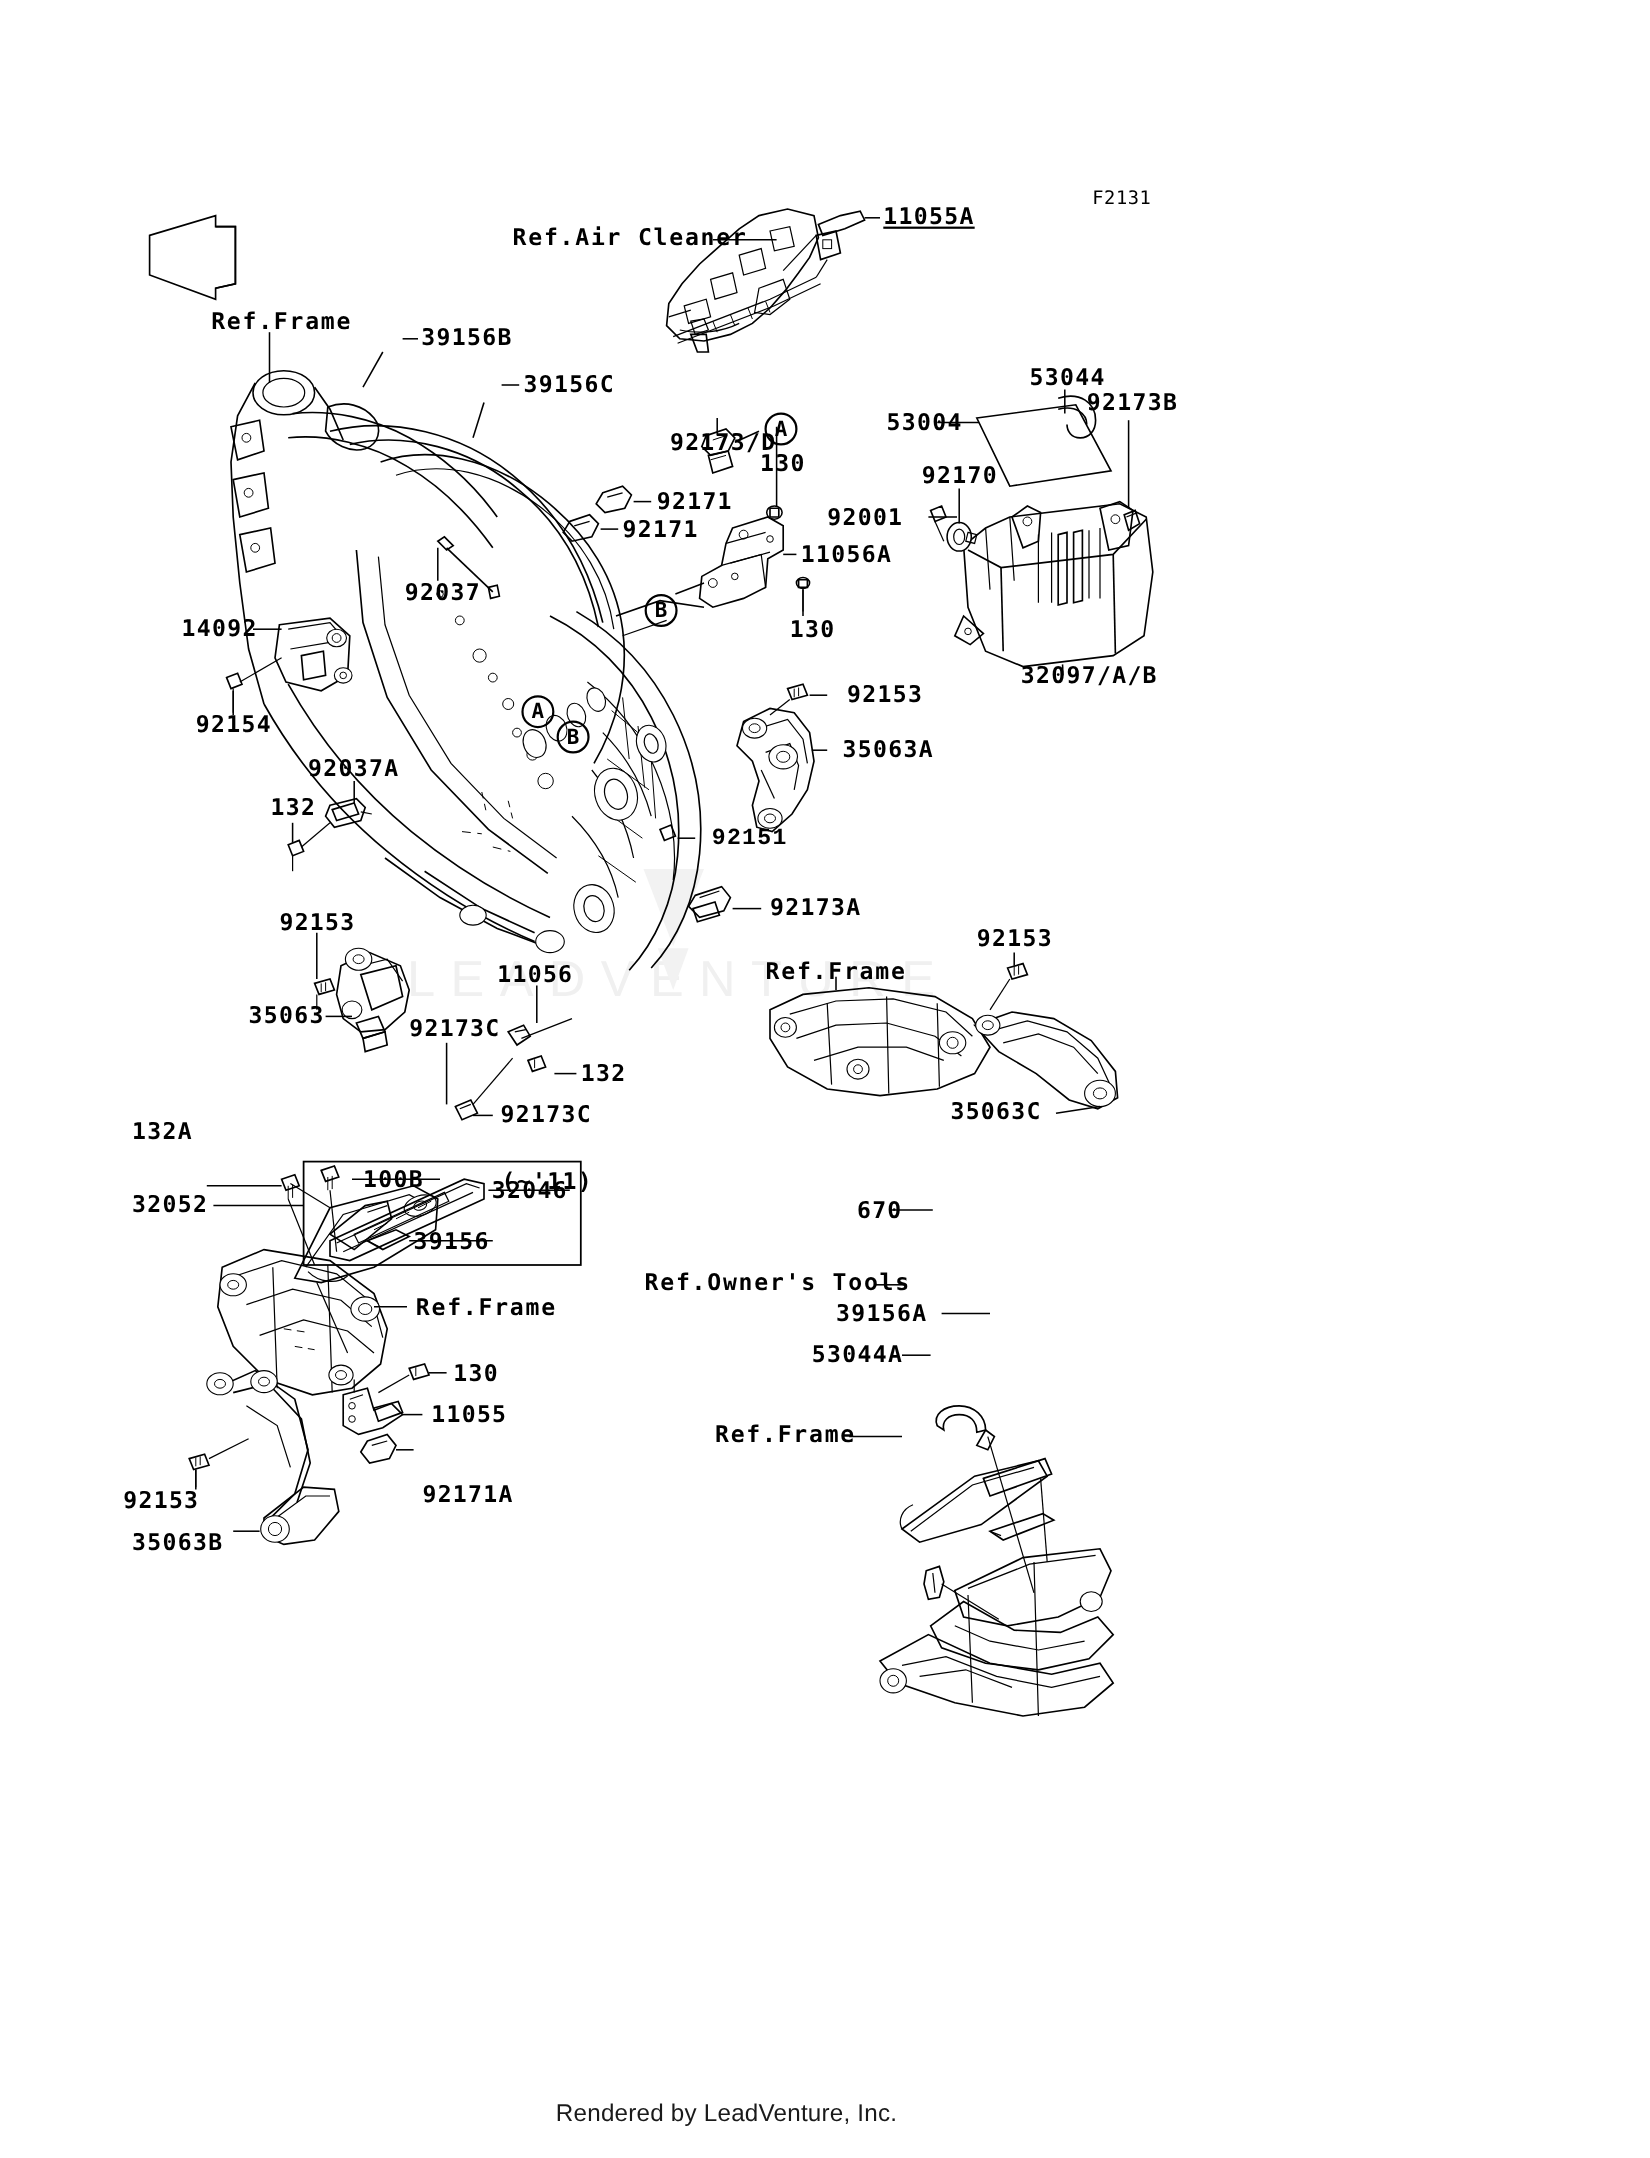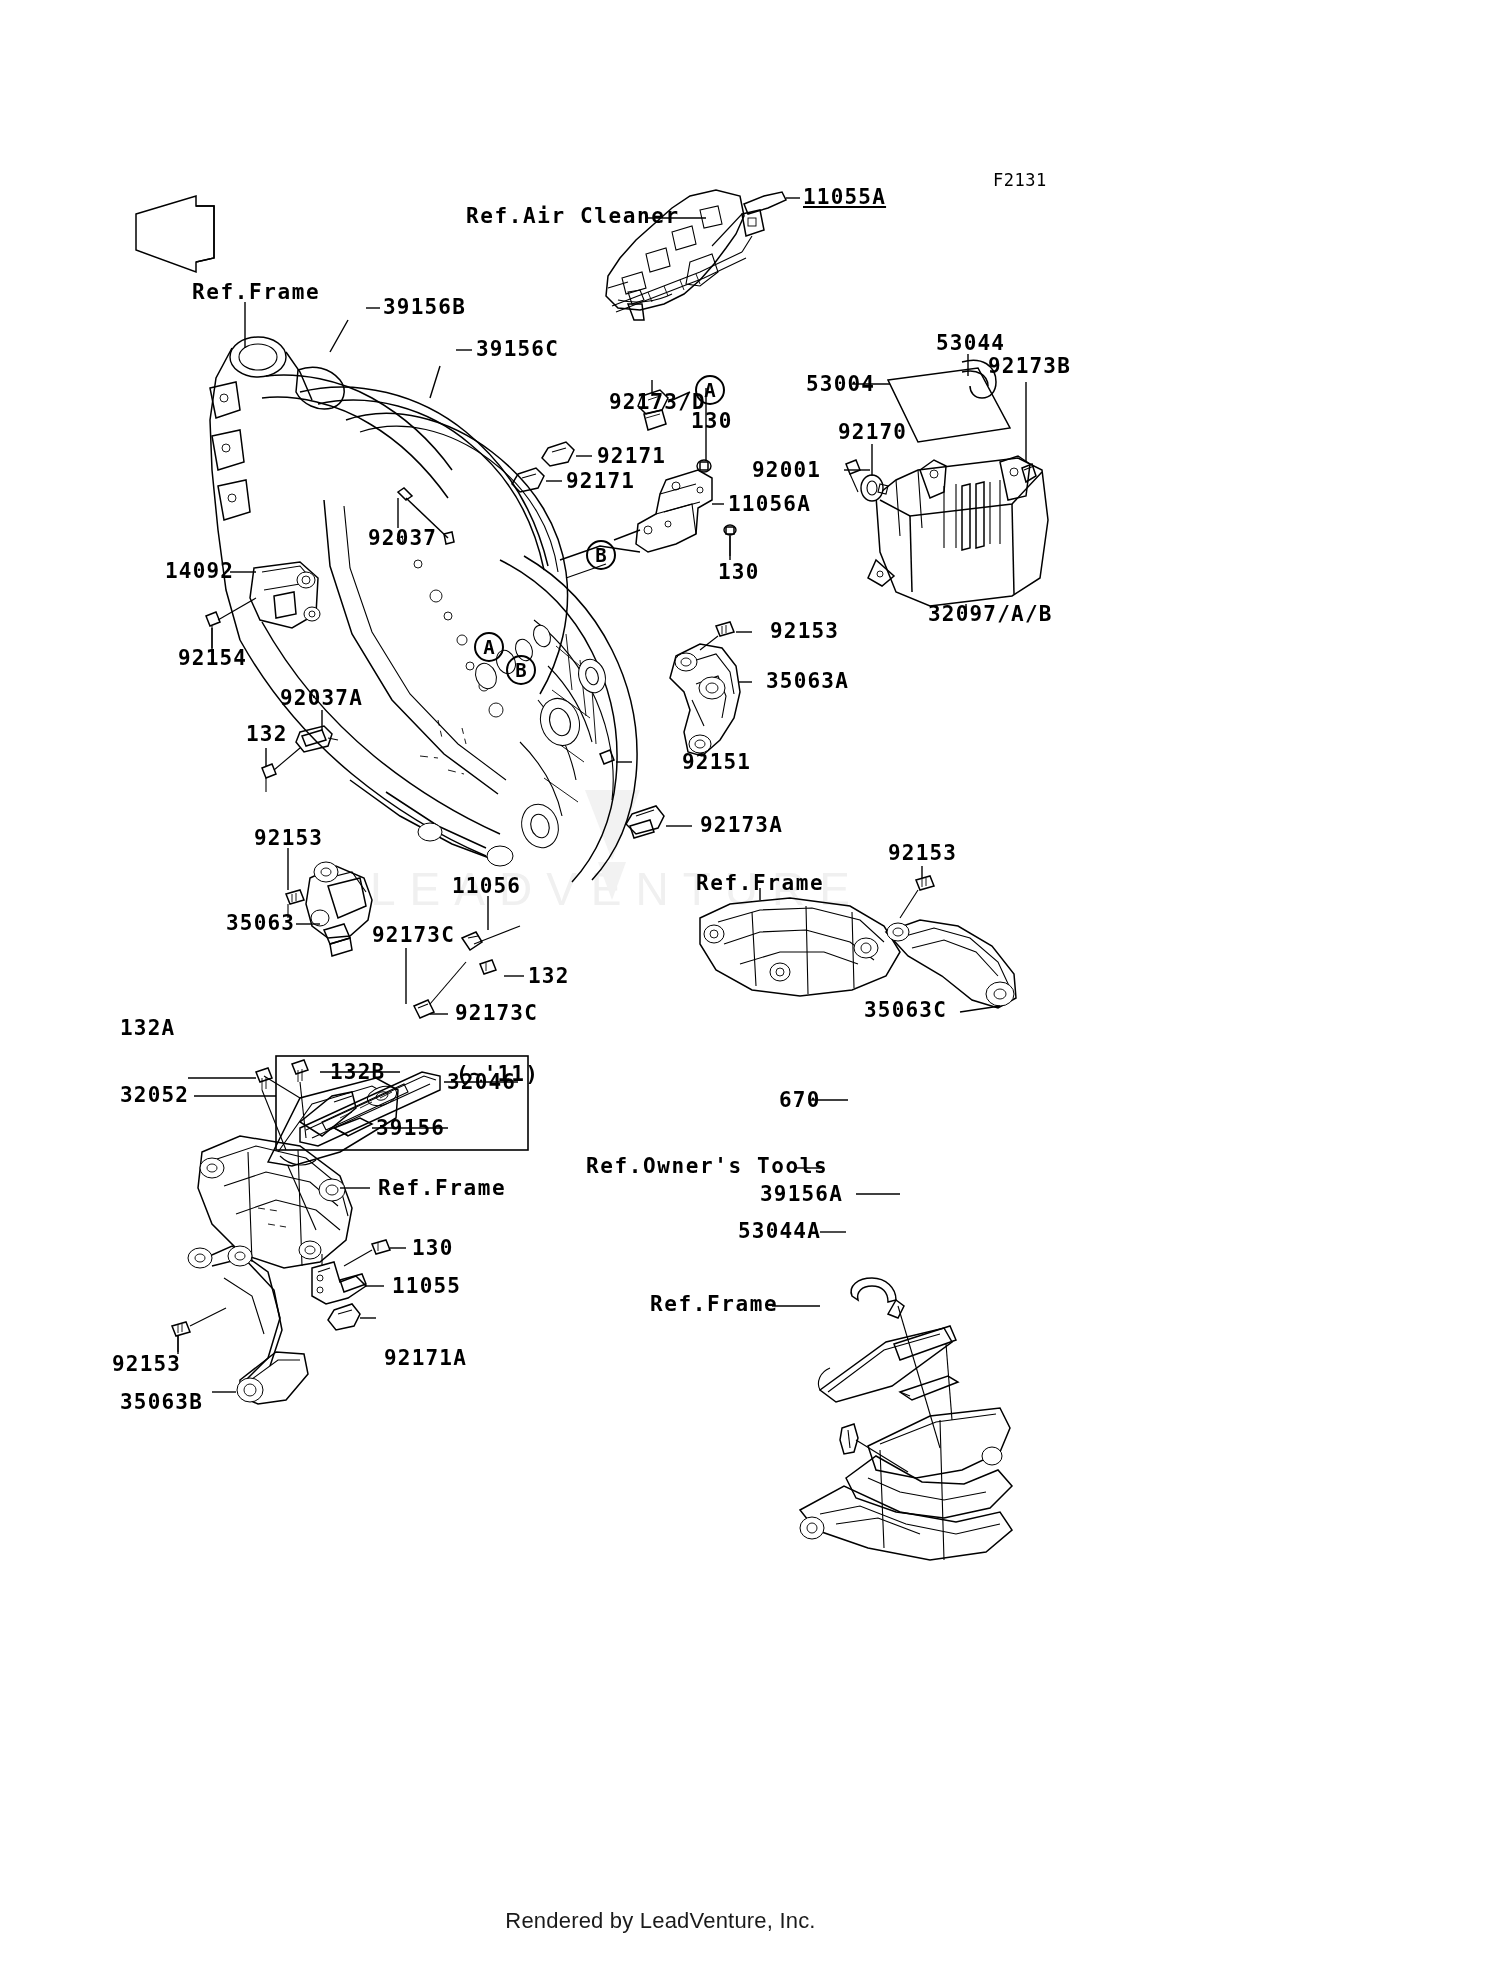--- a/index.html
+++ b/index.html
@@ -664,33 +664,33 @@
   <div class="lbl" style="left:838px; top:422px;">92170</div>
   <div class="lbl" style="left:752px; top:460px;">92001</div>
   <div class="lbl" style="left:928px; top:604px;">32097/A/B</div>
   <div class="lbl" style="left:368px; top:528px;">92037</div>
   <div class="lbl" style="left:165px; top:561px;">14092</div>
   <div class="lbl" style="left:178px; top:648px;">92154</div>
   <div class="lbl" style="left:280px; top:688px;">92037A</div>
   <div class="lbl" style="left:246px; top:724px;">132</div>
   <div class="lbl" style="left:770px; top:621px;">92153</div>
   <div class="lbl" style="left:766px; top:671px;">35063A</div>
-  <div class="lbl" style="left:682px; top:752px;">92151</div>
+  <div class="lbl" style="left:647px; top:752px;font-family:Liberation Mono, monospace;">92151</div>
   <div class="lbl" style="left:700px; top:815px;">92173A</div>
   <div class="lbl" style="left:254px; top:828px;">92153</div>
   <div class="lbl" style="left:226px; top:913px;">35063</div>
   <div class="lbl" style="left:452px; top:876px;">11056</div>
   <div class="lbl" style="left:372px; top:925px;">92173C</div>
   <div class="lbl" style="left:528px; top:966px;">132</div>
   <div class="lbl" style="left:455px; top:1003px;">92173C</div>
   <div class="lbl" style="left:888px; top:843px;">92153</div>
   <div class="lbl" style="left:864px; top:1000px;">35063C</div>
   <div class="lbl" style="left:120px; top:1018px;">132A</div>
   <div class="lbl" style="left:120px; top:1085px;">32052</div>
-  <div class="lbl" style="left:330px; top:1062px;">132B</div>
+  <div class="lbl" style="left:330px; top:1062px;">100B</div>
   <div class="lbl" style="left:447px; top:1072px;">32046</div>
   <div class="lbl" style="left:376px; top:1118px;">39156</div>
   <div class="lbl" style="left:779px; top:1090px;">670</div>
   <div class="lbl" style="left:760px; top:1184px;">39156A</div>
   <div class="lbl" style="left:738px; top:1221px;">53044A</div>
   <div class="lbl" style="left:412px; top:1238px;">130</div>
   <div class="lbl" style="left:392px; top:1276px;">11055</div>
   <div class="lbl" style="left:384px; top:1308px;margin-top:40px;">92171A</div>
   <div class="lbl" style="left:112px; top:1354px;">92153</div>
   <div class="lbl" style="left:120px; top:1392px;">35063B</div>

